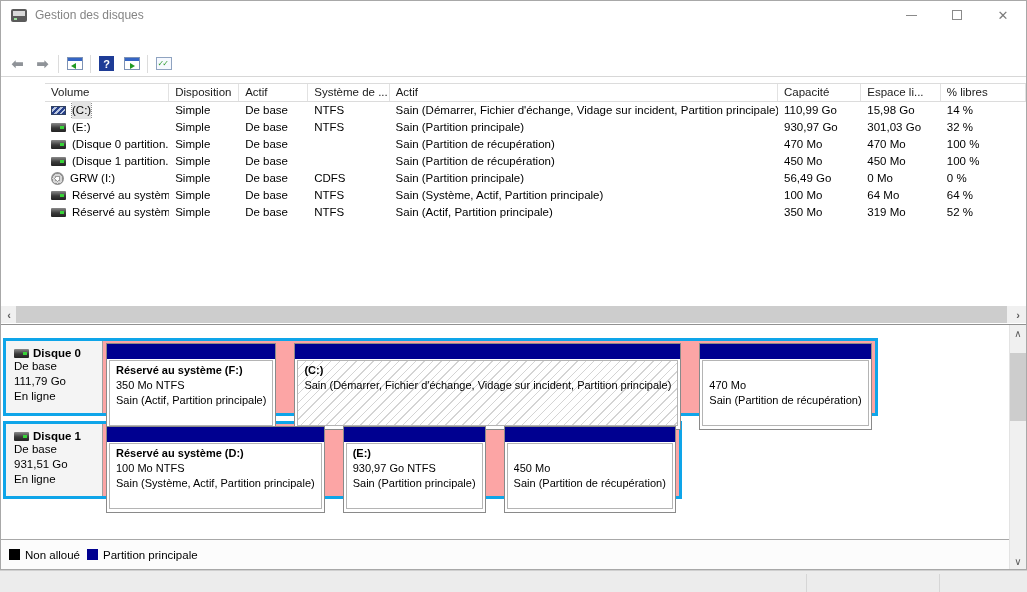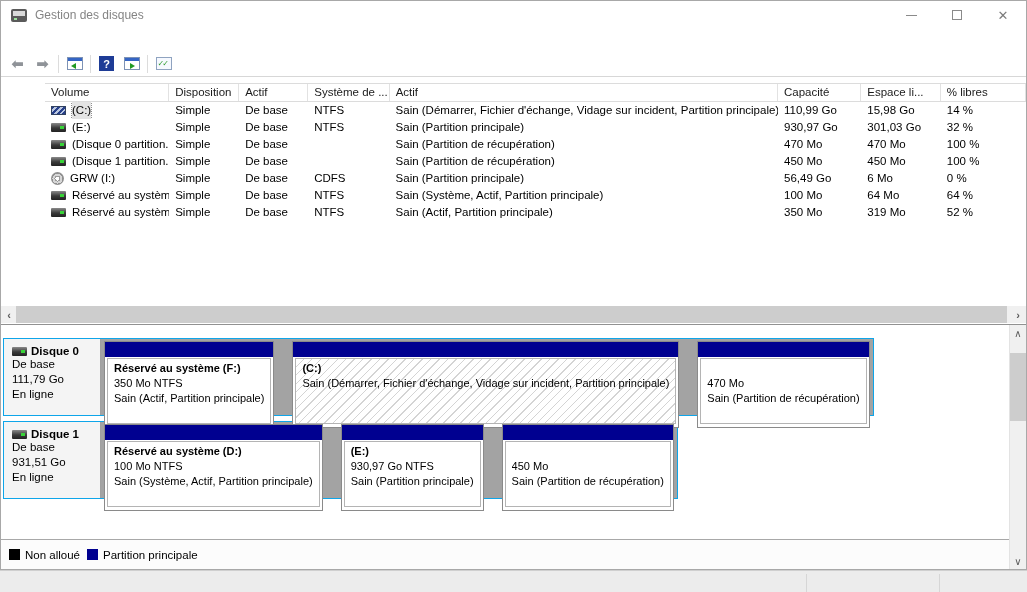--- a/index.html
+++ b/index.html
@@ -77,22 +77,22 @@
   .hs-arrow { position:absolute; top:0; width:16px; height:17px; display:flex; align-items:center;
     justify-content:center; color:#5c5c5c; font-size:11px; font-weight:bold; }
   .hs-left { left:0; } .hs-right { right:0; }
   .hs-thumb { position:absolute; top:0; left:15px; right:19px; height:17px; background:#cdcdcd; }
 
   
   .bottom { position:absolute; top:323px; left:0; right:0; bottom:0; border-top:1px solid #919191;
     background:#fff; display:flex; }
   .bottom-left { flex:1; display:flex; flex-direction:column; overflow:hidden; }
   .disks { flex:1; padding:13px 0 0 2px; }
-  .disk-row { display:flex; width:fit-content; height:78px; border:1px solid #0ea5e9;
-    background:#a3a3a3; margin-bottom:5px; }
+  .disk-row { display:flex; width:fit-content; height:78px; border:3px solid #0ea5e9;
+    background:#fca5a5; margin-bottom:5px; }
   .disk-label { width:97px; background:#f4f4f4; border-right:1px solid #a0a0a0; padding:6px 4px 4px 8px; }
   .disk-name { font-size:11.5px; font-weight:bold; display:flex; align-items:center; gap:4px; }
   .disk-meta { font-size:11.5px; line-height:15px; }
   .disk-parts { display:flex; gap:18px; padding:2px 3px; }
   .part { border:1px solid #8a8a8a; background:#fff; height:87px; overflow:hidden; }
   .part-bar { height:15px; background:#000090; }
   .part-body { margin:1px 2px 2px 2px; border:1px solid #b4b4b4; height:66px;
     padding:2px 6px; overflow:hidden; background:#fff; }
   .part-body.hatched { background:repeating-linear-gradient(135deg,#fff 0 5px,#d4d4d4 5px 6px); }
   .p-line { font-size:11px; line-height:15px; white-space:nowrap; overflow:hidden; min-height:15px; }
@@ -236,21 +236,21 @@
         <div class="lv-row">
           <span class="lv-cell w-vol vol-cell">
             <span class="vol-ic ic-cdrom"></span>
             <span class="vol-label">GRW (I:)</span>
           </span>
           <span class="lv-cell w-disp">Simple</span>
           <span class="lv-cell w-type">De base</span>
           <span class="lv-cell w-fs">CDFS</span>
           <span class="lv-cell w-stat">Sain (Partition principale)</span>
           <span class="lv-cell w-cap">56,49 Go</span>
-          <span class="lv-cell w-free">6 Mo</span>
+          <span class="lv-cell w-free">0 Mo</span>
           <span class="lv-cell w-pct">0 %</span>
         </div>
         <div class="lv-row">
           <span class="lv-cell w-vol vol-cell">
             <span class="vol-ic ic-drive"></span>
             <span class="vol-label">Réservé au systèm...</span>
           </span>
           <span class="lv-cell w-disp">Simple</span>
           <span class="lv-cell w-type">De base</span>
           <span class="lv-cell w-fs">NTFS</span>

